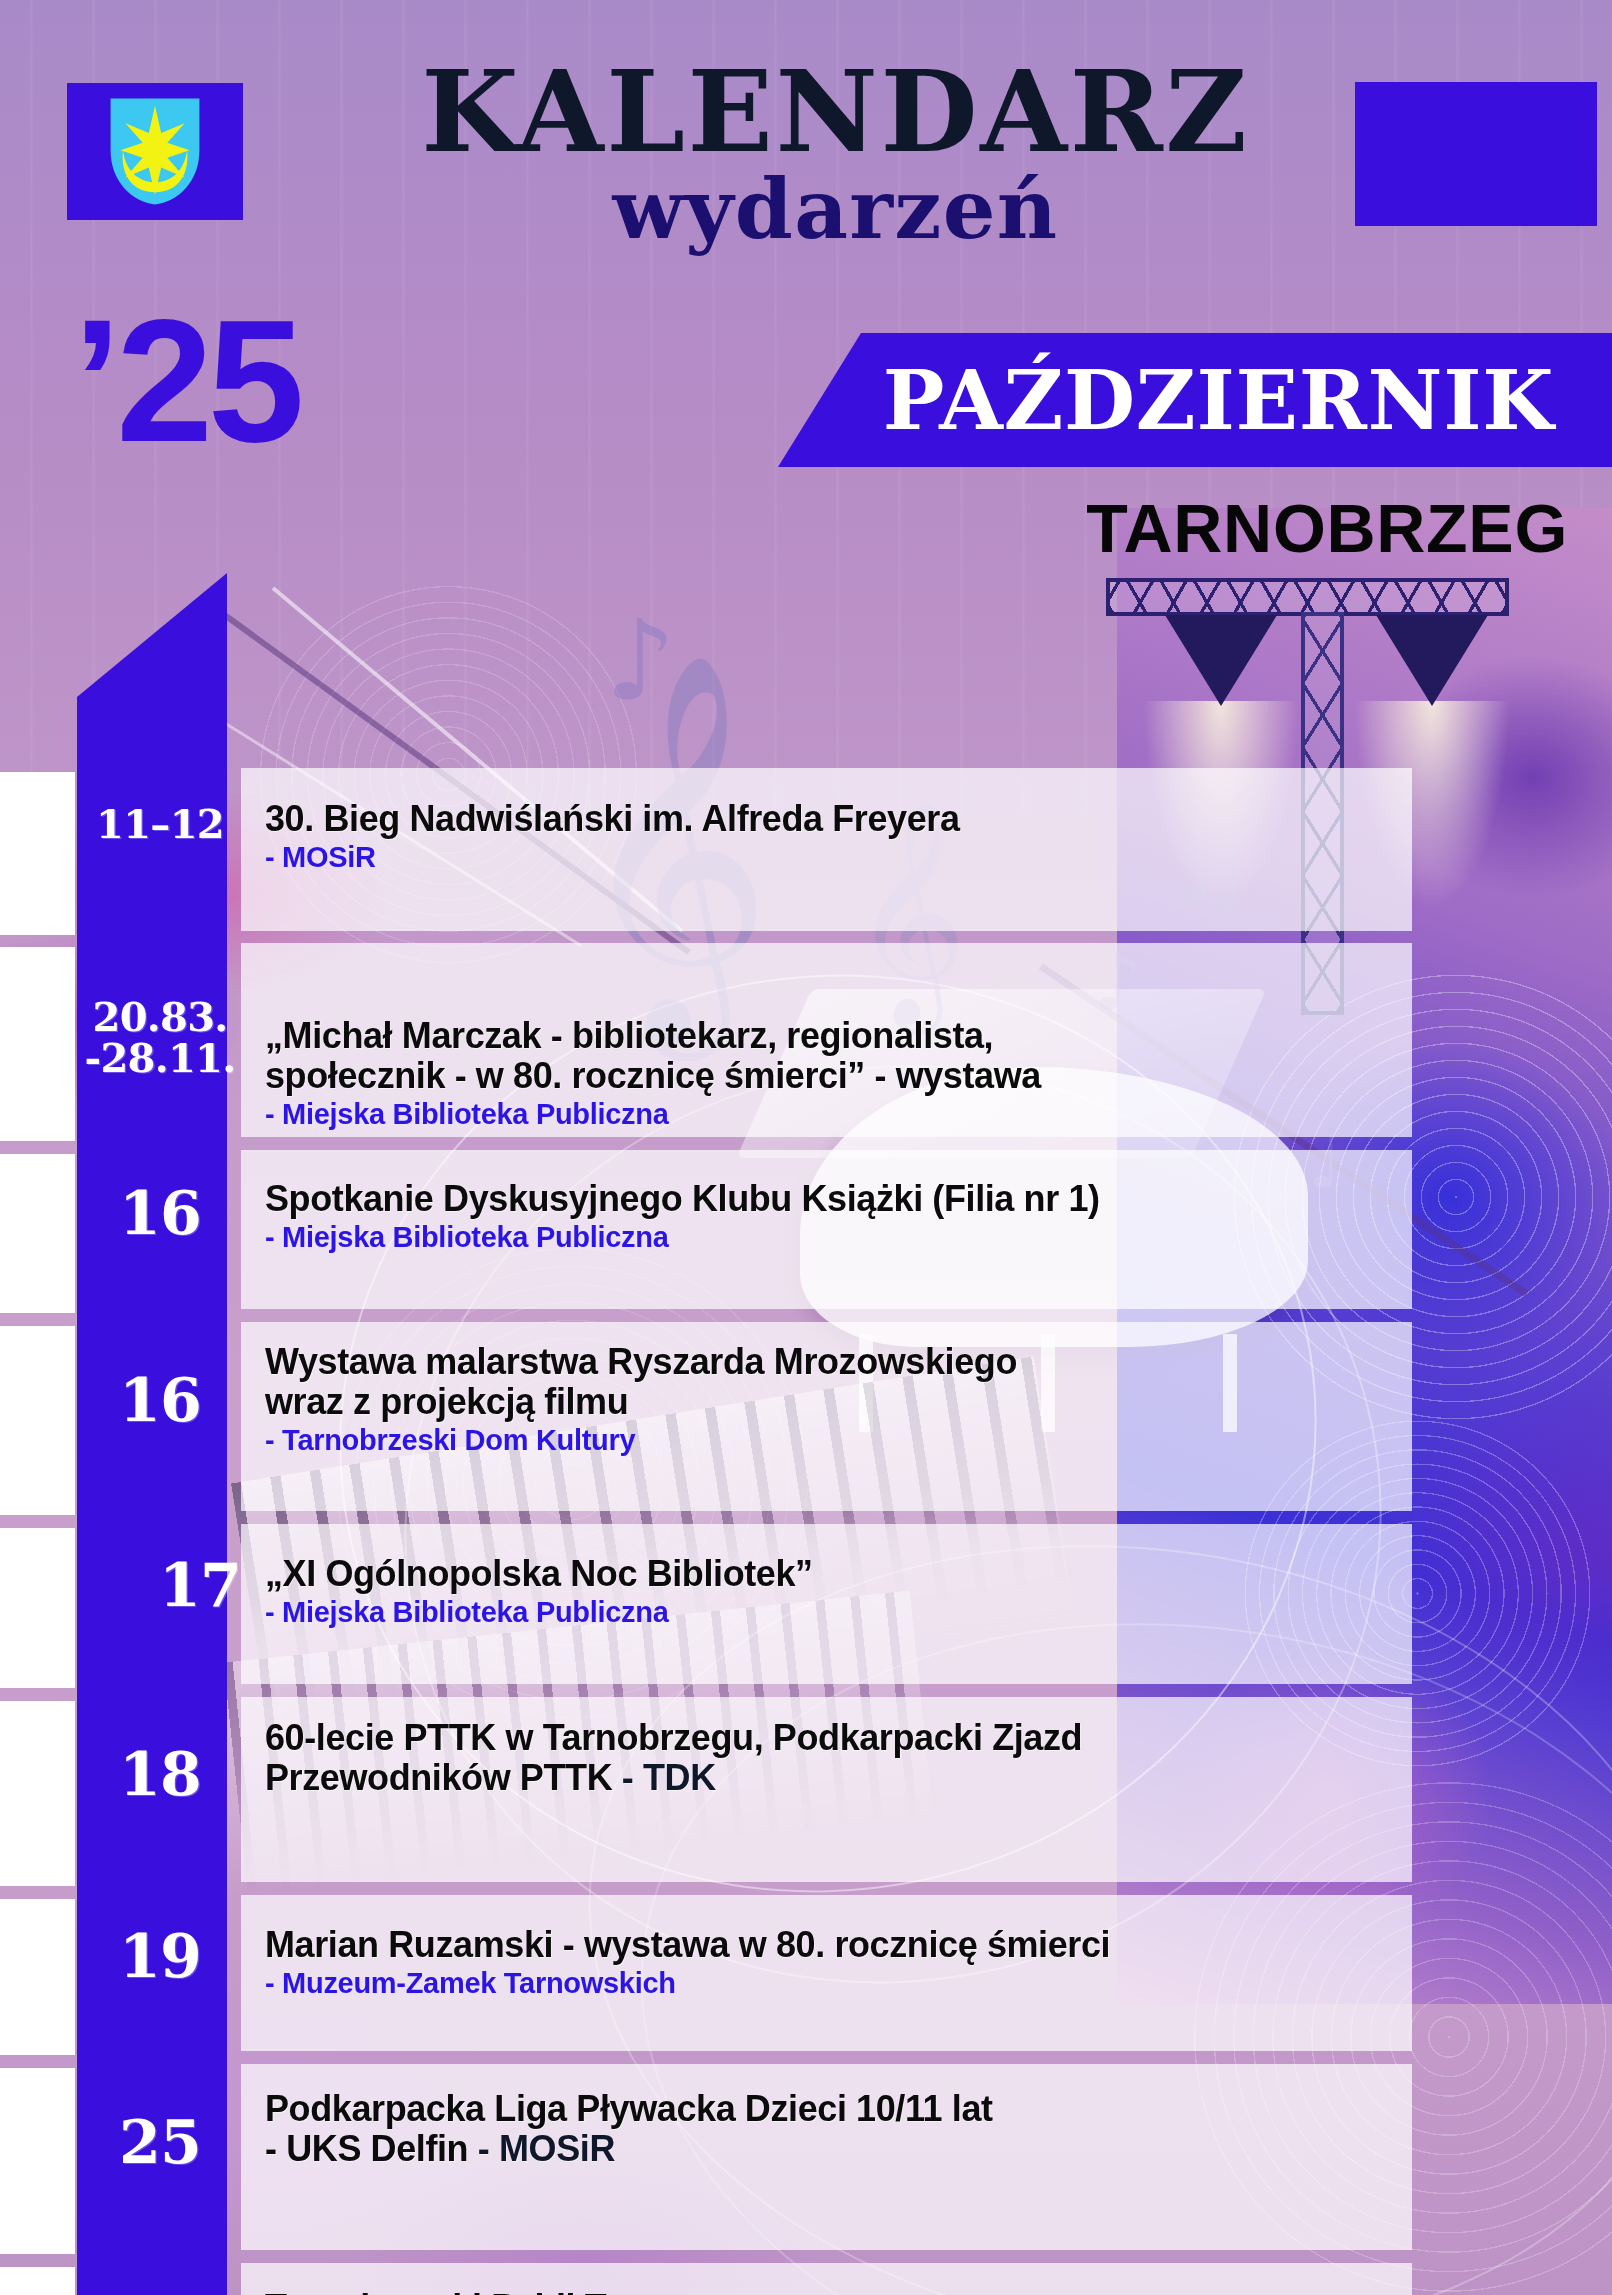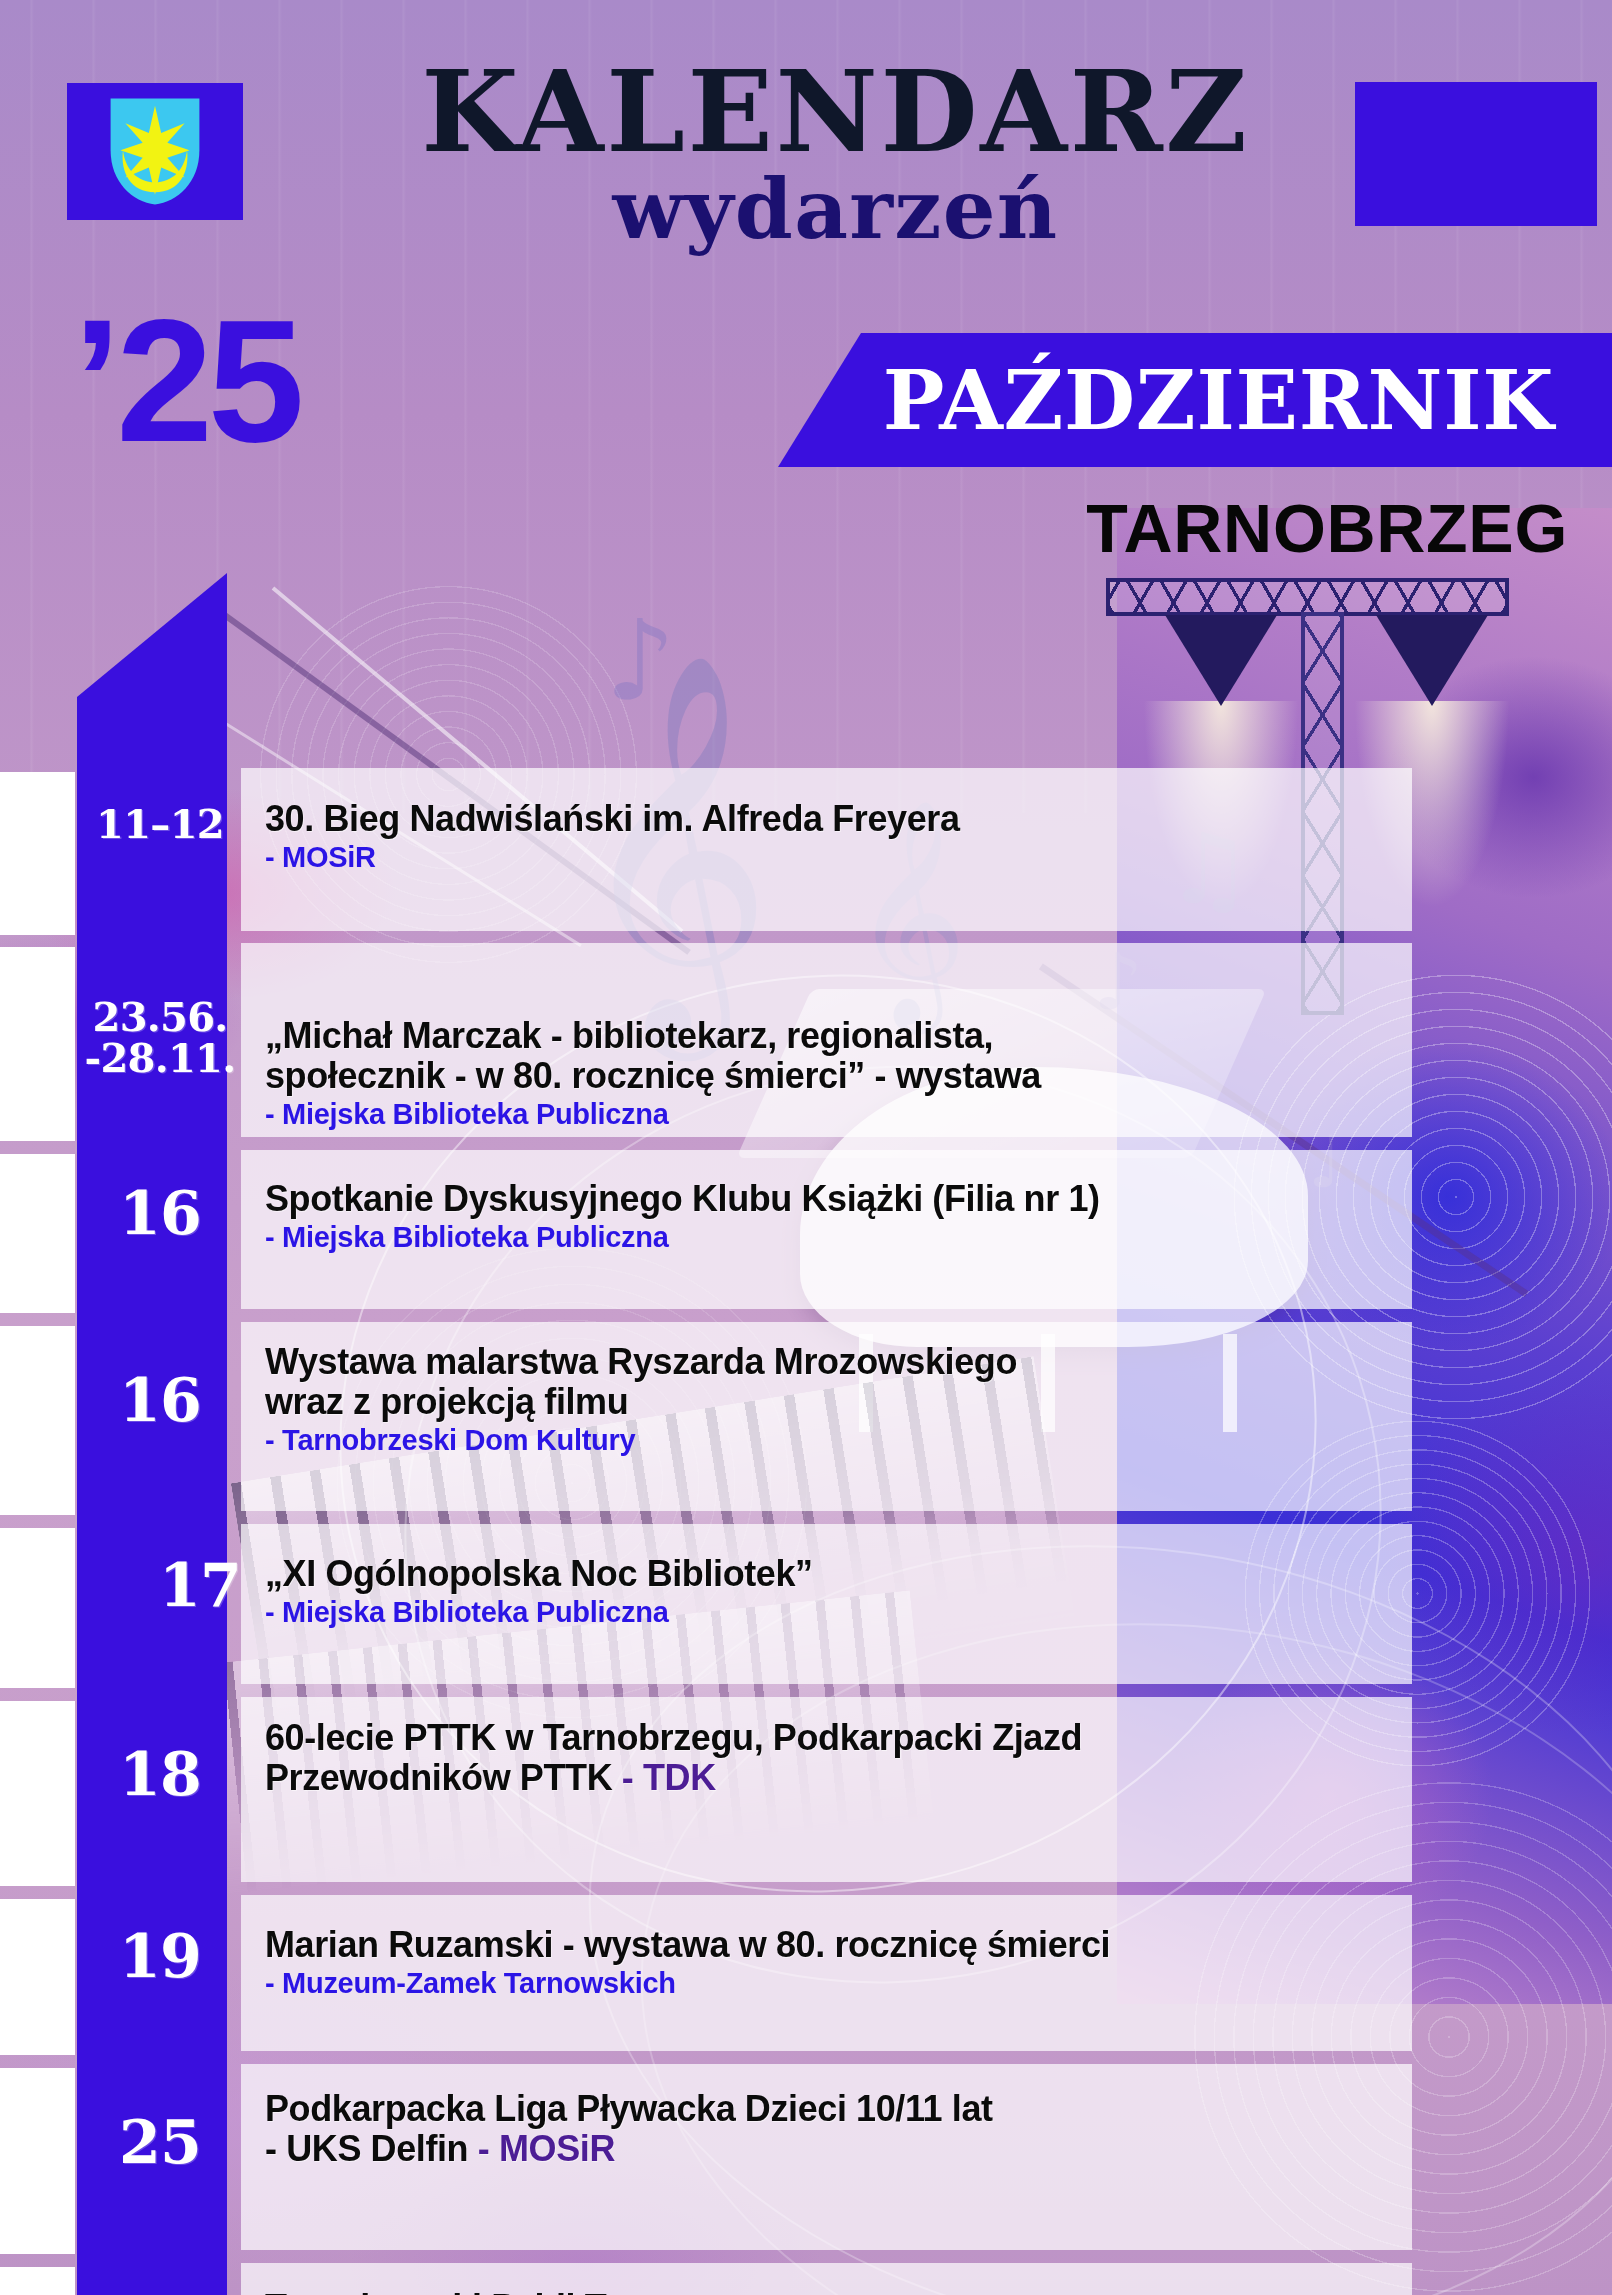--- a/index.html
+++ b/index.html
@@ -177,21 +177,21 @@
   }
   .ev-venue{
     color:#2b14e6;
     font-weight:700;
     font-size:29px;
     line-height:1.12;
     letter-spacing:-0.3px;
     font-family:"Liberation Sans", sans-serif;
     margin-top:1.3px;
   }
-  .ev-inline{color:#4c1d95;margin-top:12px;}
+  .ev-inline{color:#0f172a;margin-top:12px;}
 
   
   .crest-box{
     position:absolute;left:67px;top:83px;width:176px;height:137px;background:#3a0fde;
   }
   .crest-svg{position:absolute;left:93px;top:96px;}
 
   .kal-title{
     position:absolute;left:364px;top:60px;width:943px;
     text-align:center;color:#0f172a;
@@ -314,21 +314,21 @@
     </div>
   <div class="datebar"></div>
   <div id="dates">
       <div class="date-cell" style="top: 785px; height: 78px; font-size: 40px;">
         <div>
           <span class="dtxt">11–12</span>
         </div>
       </div>
       <div class="date-cell" style="top: 982px; height: 111px; font-size: 40px;">
         <div>
-          <span class="dtxt">23.56.</span>
+          <span class="dtxt">20.83.</span>
           <span class="dtxt">-28.11.</span>
         </div>
       </div>
       <div class="date-cell" style="top: 1171px; height: 85px; font-size: 60px;">
         <div>
           <span class="dtxt">16</span>
         </div>
       </div>
       <div class="date-cell" style="top: 1352px; height: 98px; font-size: 60px;">
         <div>

